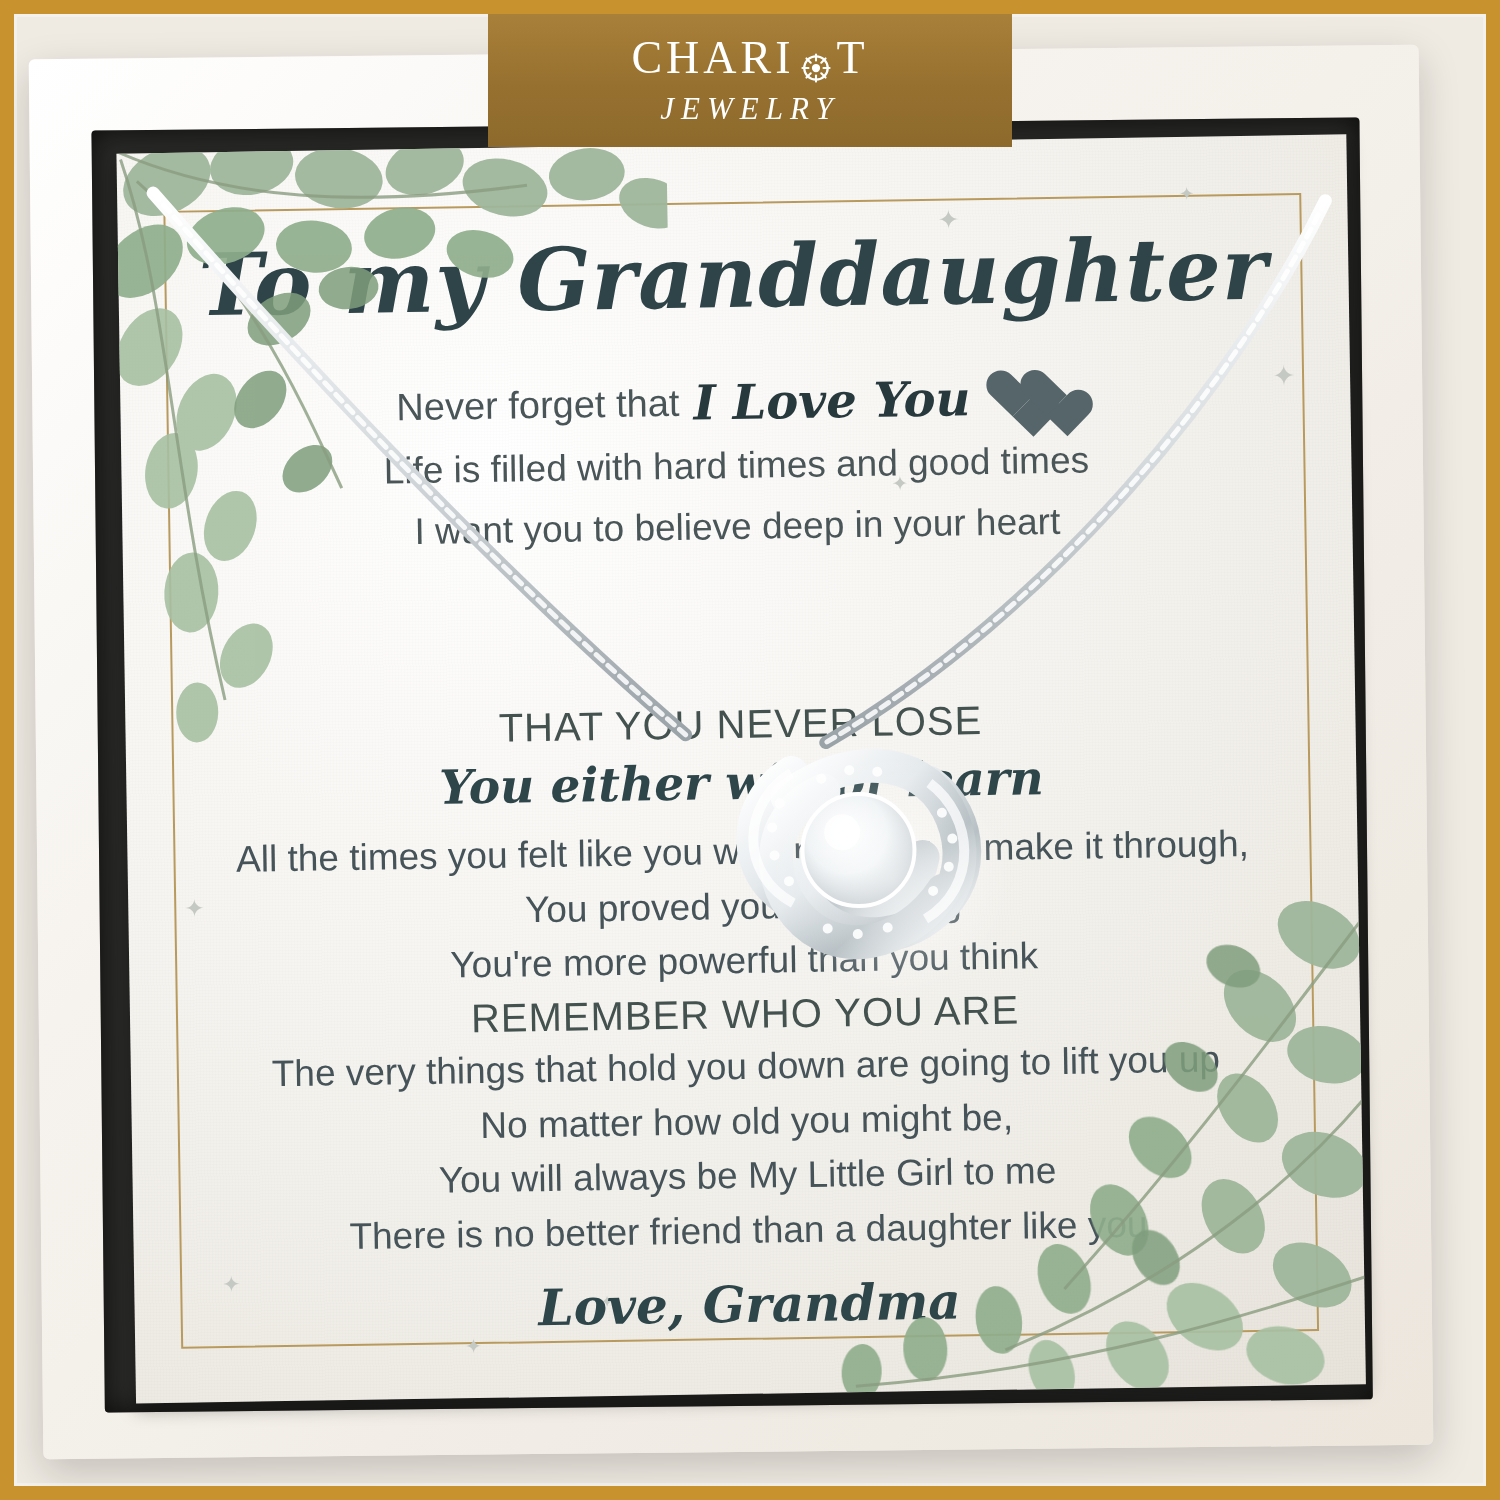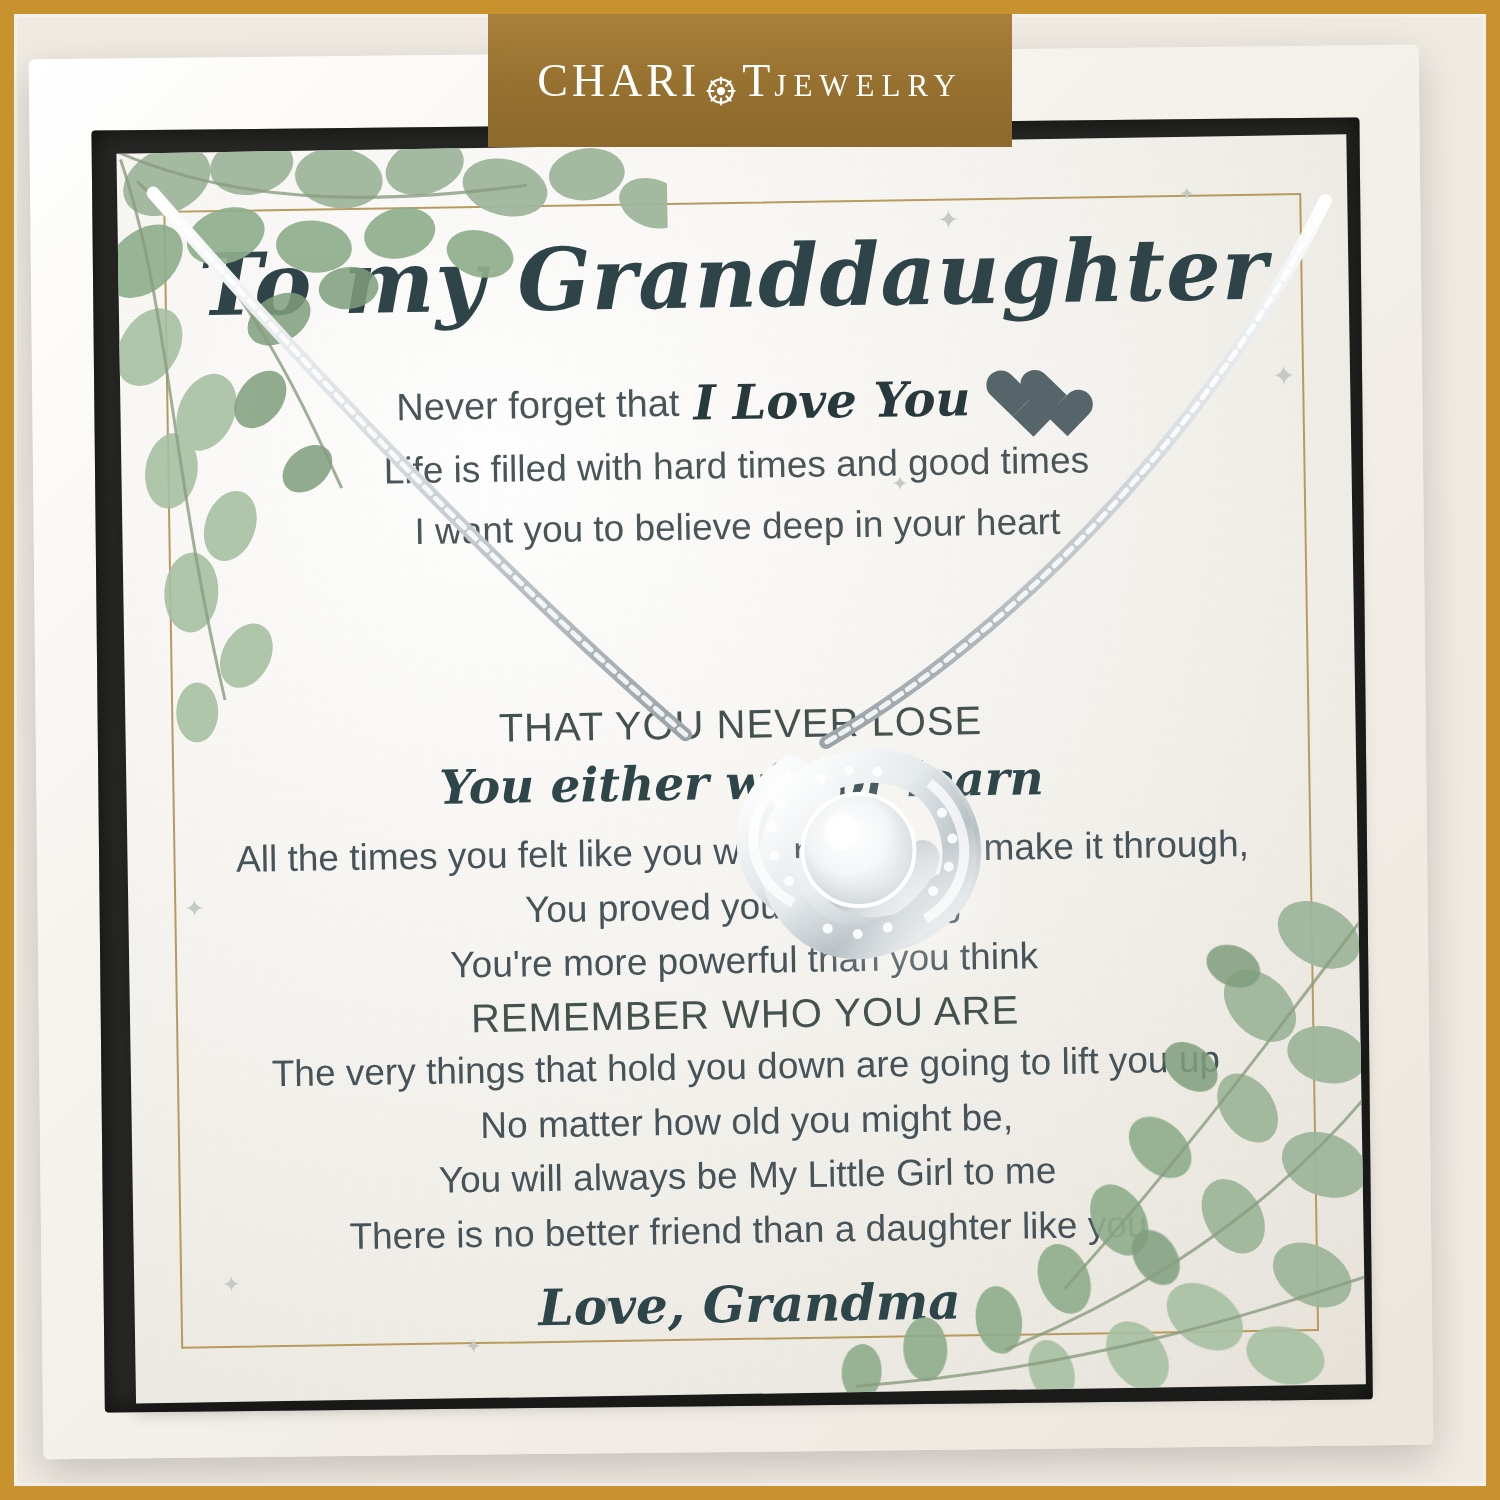--- a/index.html
+++ b/index.html
@@ -36,20 +36,21 @@
   .brand-banner {
     position: absolute;
     left: 50%;
     top: 14px;
     transform: translateX(-50%);
     width: 524px;
     height: 133px;
     background: linear-gradient(180deg, #a9803a 0%, #96702f 55%, #8d6a2c 100%);
     z-index: 50;
     display: flex;
+    flex-direction: column;
     align-items: center;
     justify-content: center;
     color: #ffffff;
     clip-path: polygon(0 0, 100% 0, 100% 100%, 0 100%);
   }
   .brand-top {
     display: flex;
     align-items: center;
     gap: 6px;
     font-family: "Liberation Serif", serif;
@@ -64,20 +65,21 @@
     height: 30px;
     position: relative;
     transform: translateY(2px);
   }
   .brand-bottom {
     margin-top: 10px;
     font-family: "Liberation Serif", serif;
     font-size: 31px;
     letter-spacing: 7px;
     font-weight: 400;
+    font-style: italic;
   }
   
   .photo {
     position: absolute;
     left: 14px;
     top: 14px;
     right: 14px;
     bottom: 14px;
     background: #efeae2;
     overflow: hidden;

